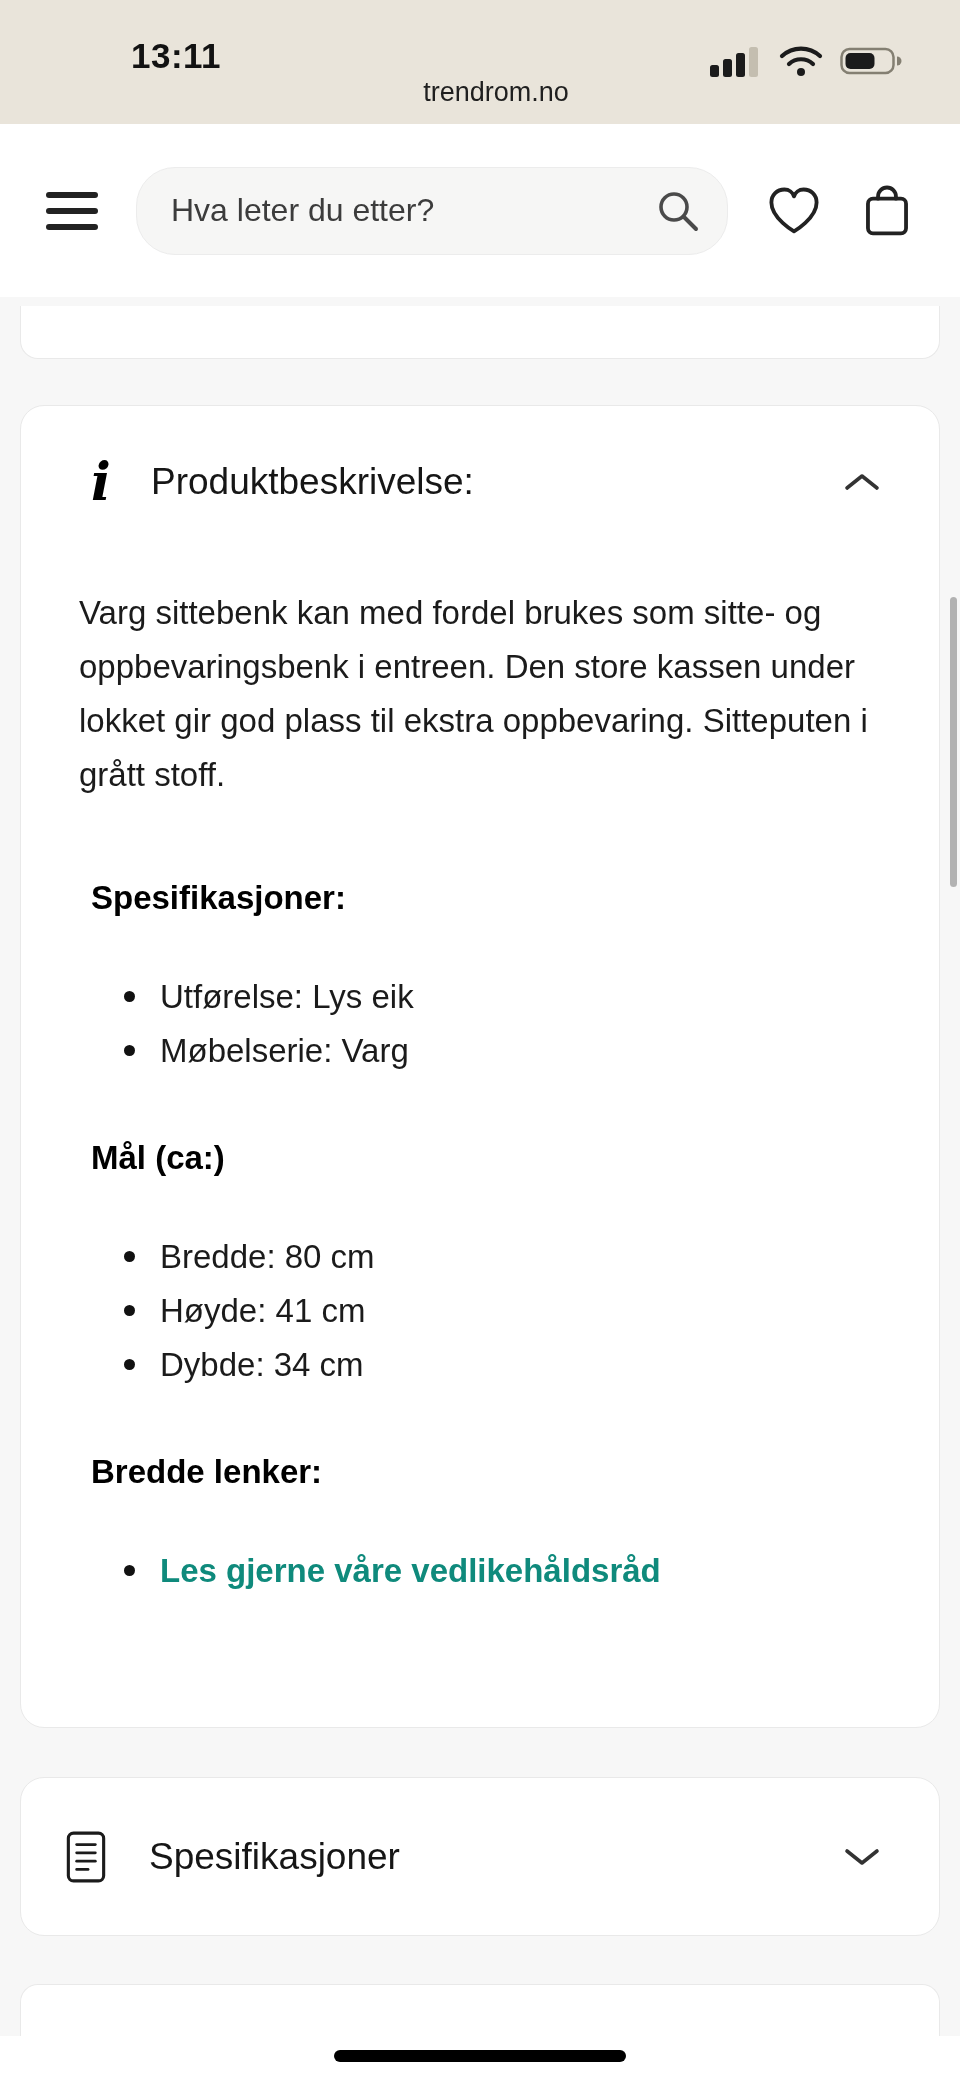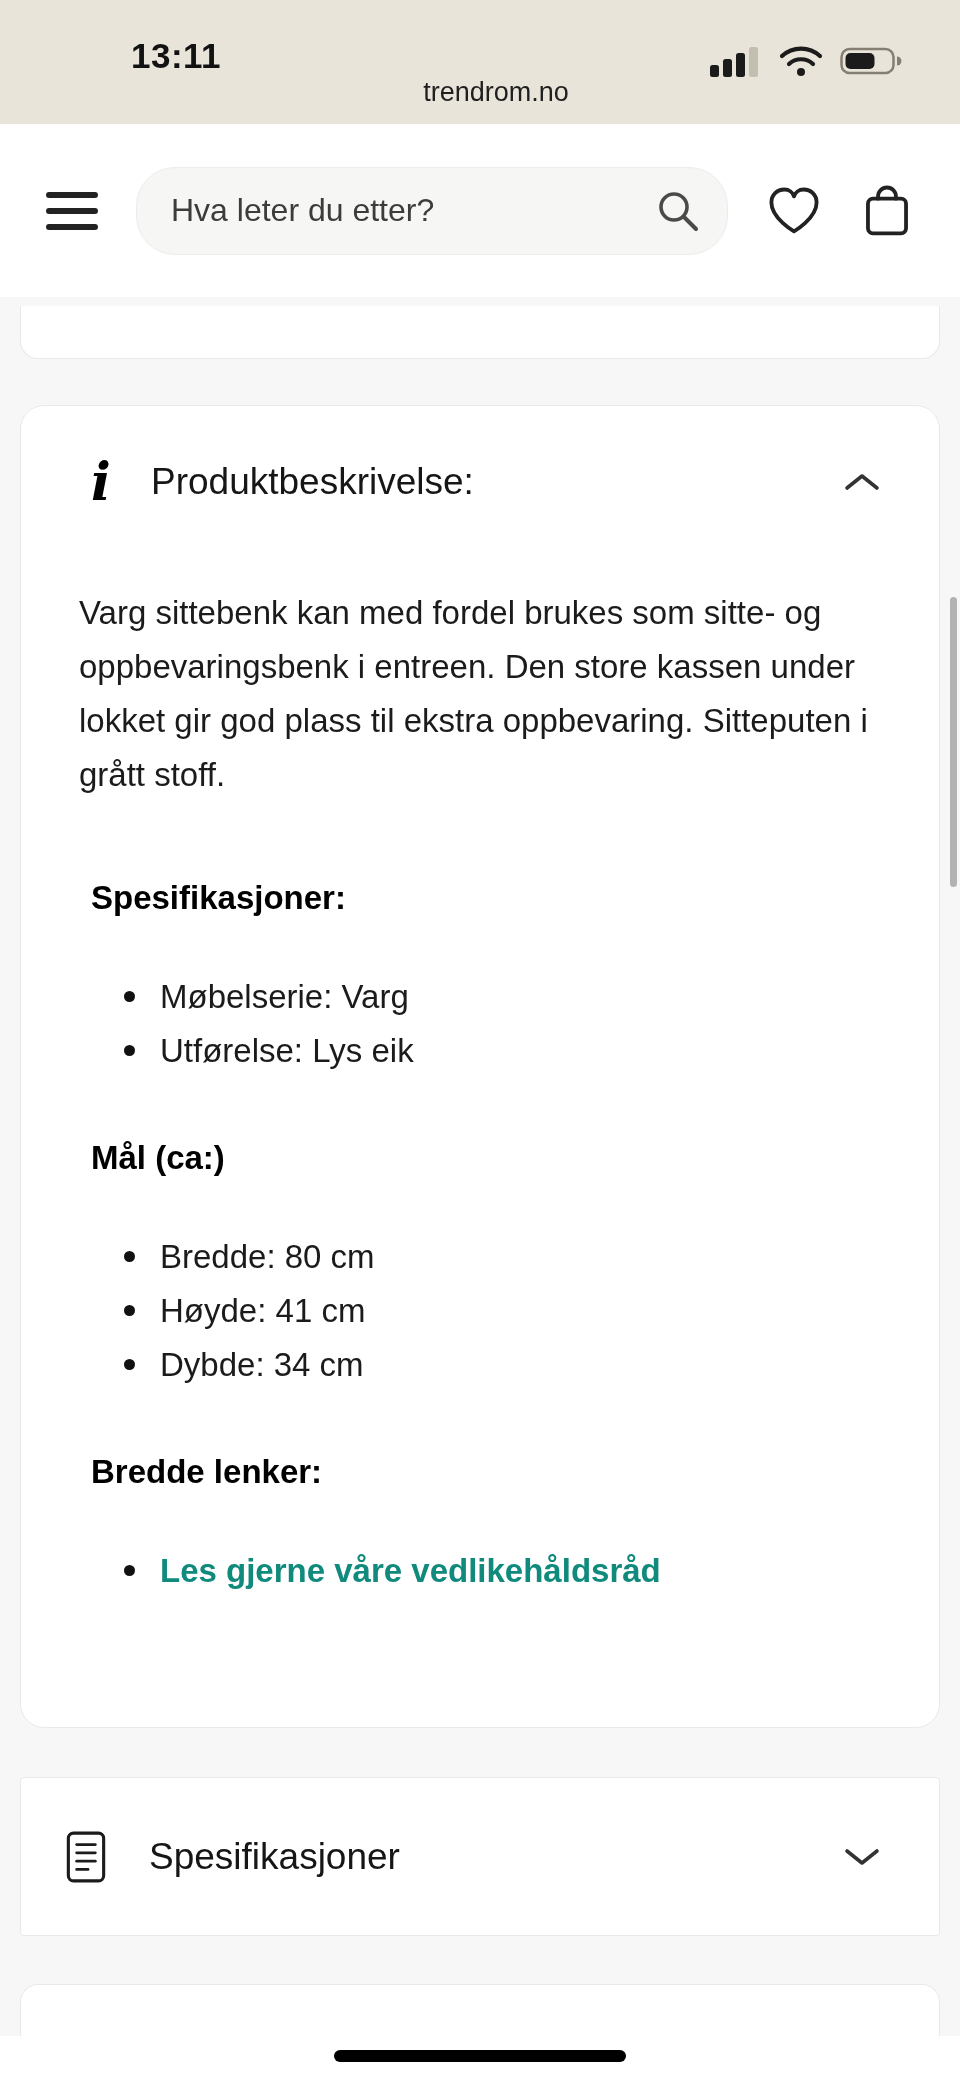--- a/index.html
+++ b/index.html
@@ -45,21 +45,21 @@
   .card p { font-size:33px; line-height:54px; margin:0 0 76px; color:#1b1b1b; }
   .card h3 { font-size:33px; line-height:40px; font-weight:700; color:#000000; margin:0 12px 52px; }
   .card ul { list-style:none; margin:0 0 60px; padding:0 0 0 45px; }
   .card ul:last-child { margin-bottom:0; }
   .card li { position:relative; padding-left:36px; font-size:33px; line-height:54px; color:#1b1b1b; }
   .card li::before { content:""; position:absolute; left:0; top:21px; width:11px; height:11px;
                      border-radius:50%; background:#111; }
   .maint-link { color:#0f8a7c; font-weight:700; text-decoration:none; cursor:pointer; }
 
   .spec-card { margin:49px 20px 0; height:159px; background:#fff; border:1px solid #e9e9e9;
-               border-radius:4px; display:flex; align-items:center; padding:0 58px 0 44px; cursor:pointer; }
+               border-radius:24px; display:flex; align-items:center; padding:0 58px 0 44px; cursor:pointer; }
   .spec-card .doc { margin-right:42px; display:flex; }
   .spec-title { font-size:37px; color:#161616; }
 
   .partial-card-bottom { margin:48px 20px 0; height:120px; background:#fff;
       border:1px solid #e9e9e9; border-bottom:none; border-radius:18px 18px 0 0; }
 
   
   .home-bar { position:absolute; left:0; right:0; bottom:0; height:42px; background:#fff; }
   .home-pill { position:absolute; left:50%; transform:translateX(-50%); top:14px;
                width:292px; height:12px; border-radius:6px; background:#000; cursor:grab; }
@@ -142,22 +142,22 @@
         <svg width="38" height="22" viewBox="0 0 38 22">
           <polyline points="4,17 19,5 34,17" stroke="#333" stroke-width="3.6" fill="none" stroke-linecap="round" stroke-linejoin="round"></polyline>
         </svg>
       </span>
     </div>
 
     <p>Varg sittebenk kan med fordel brukes som sitte- og oppbevaringsbenk i entreen. Den store kassen under lokket gir god plass til ekstra oppbevaring. Sitteputen i grått stoff.</p>
 
     <h3>Spesifikasjoner:</h3>
     <ul>
+      <li>Utførelse: Lys eik</li>
       <li>Møbelserie: Varg</li>
-      <li>Utførelse: Lys eik</li>
     </ul>
 
     <h3>Mål (ca:)</h3>
     <ul>
       <li>Bredde: 80 cm</li>
       <li>Høyde: 41 cm</li>
       <li>Dybde: 34 cm</li>
     </ul>
 
     <h3>Bredde lenker:</h3>

